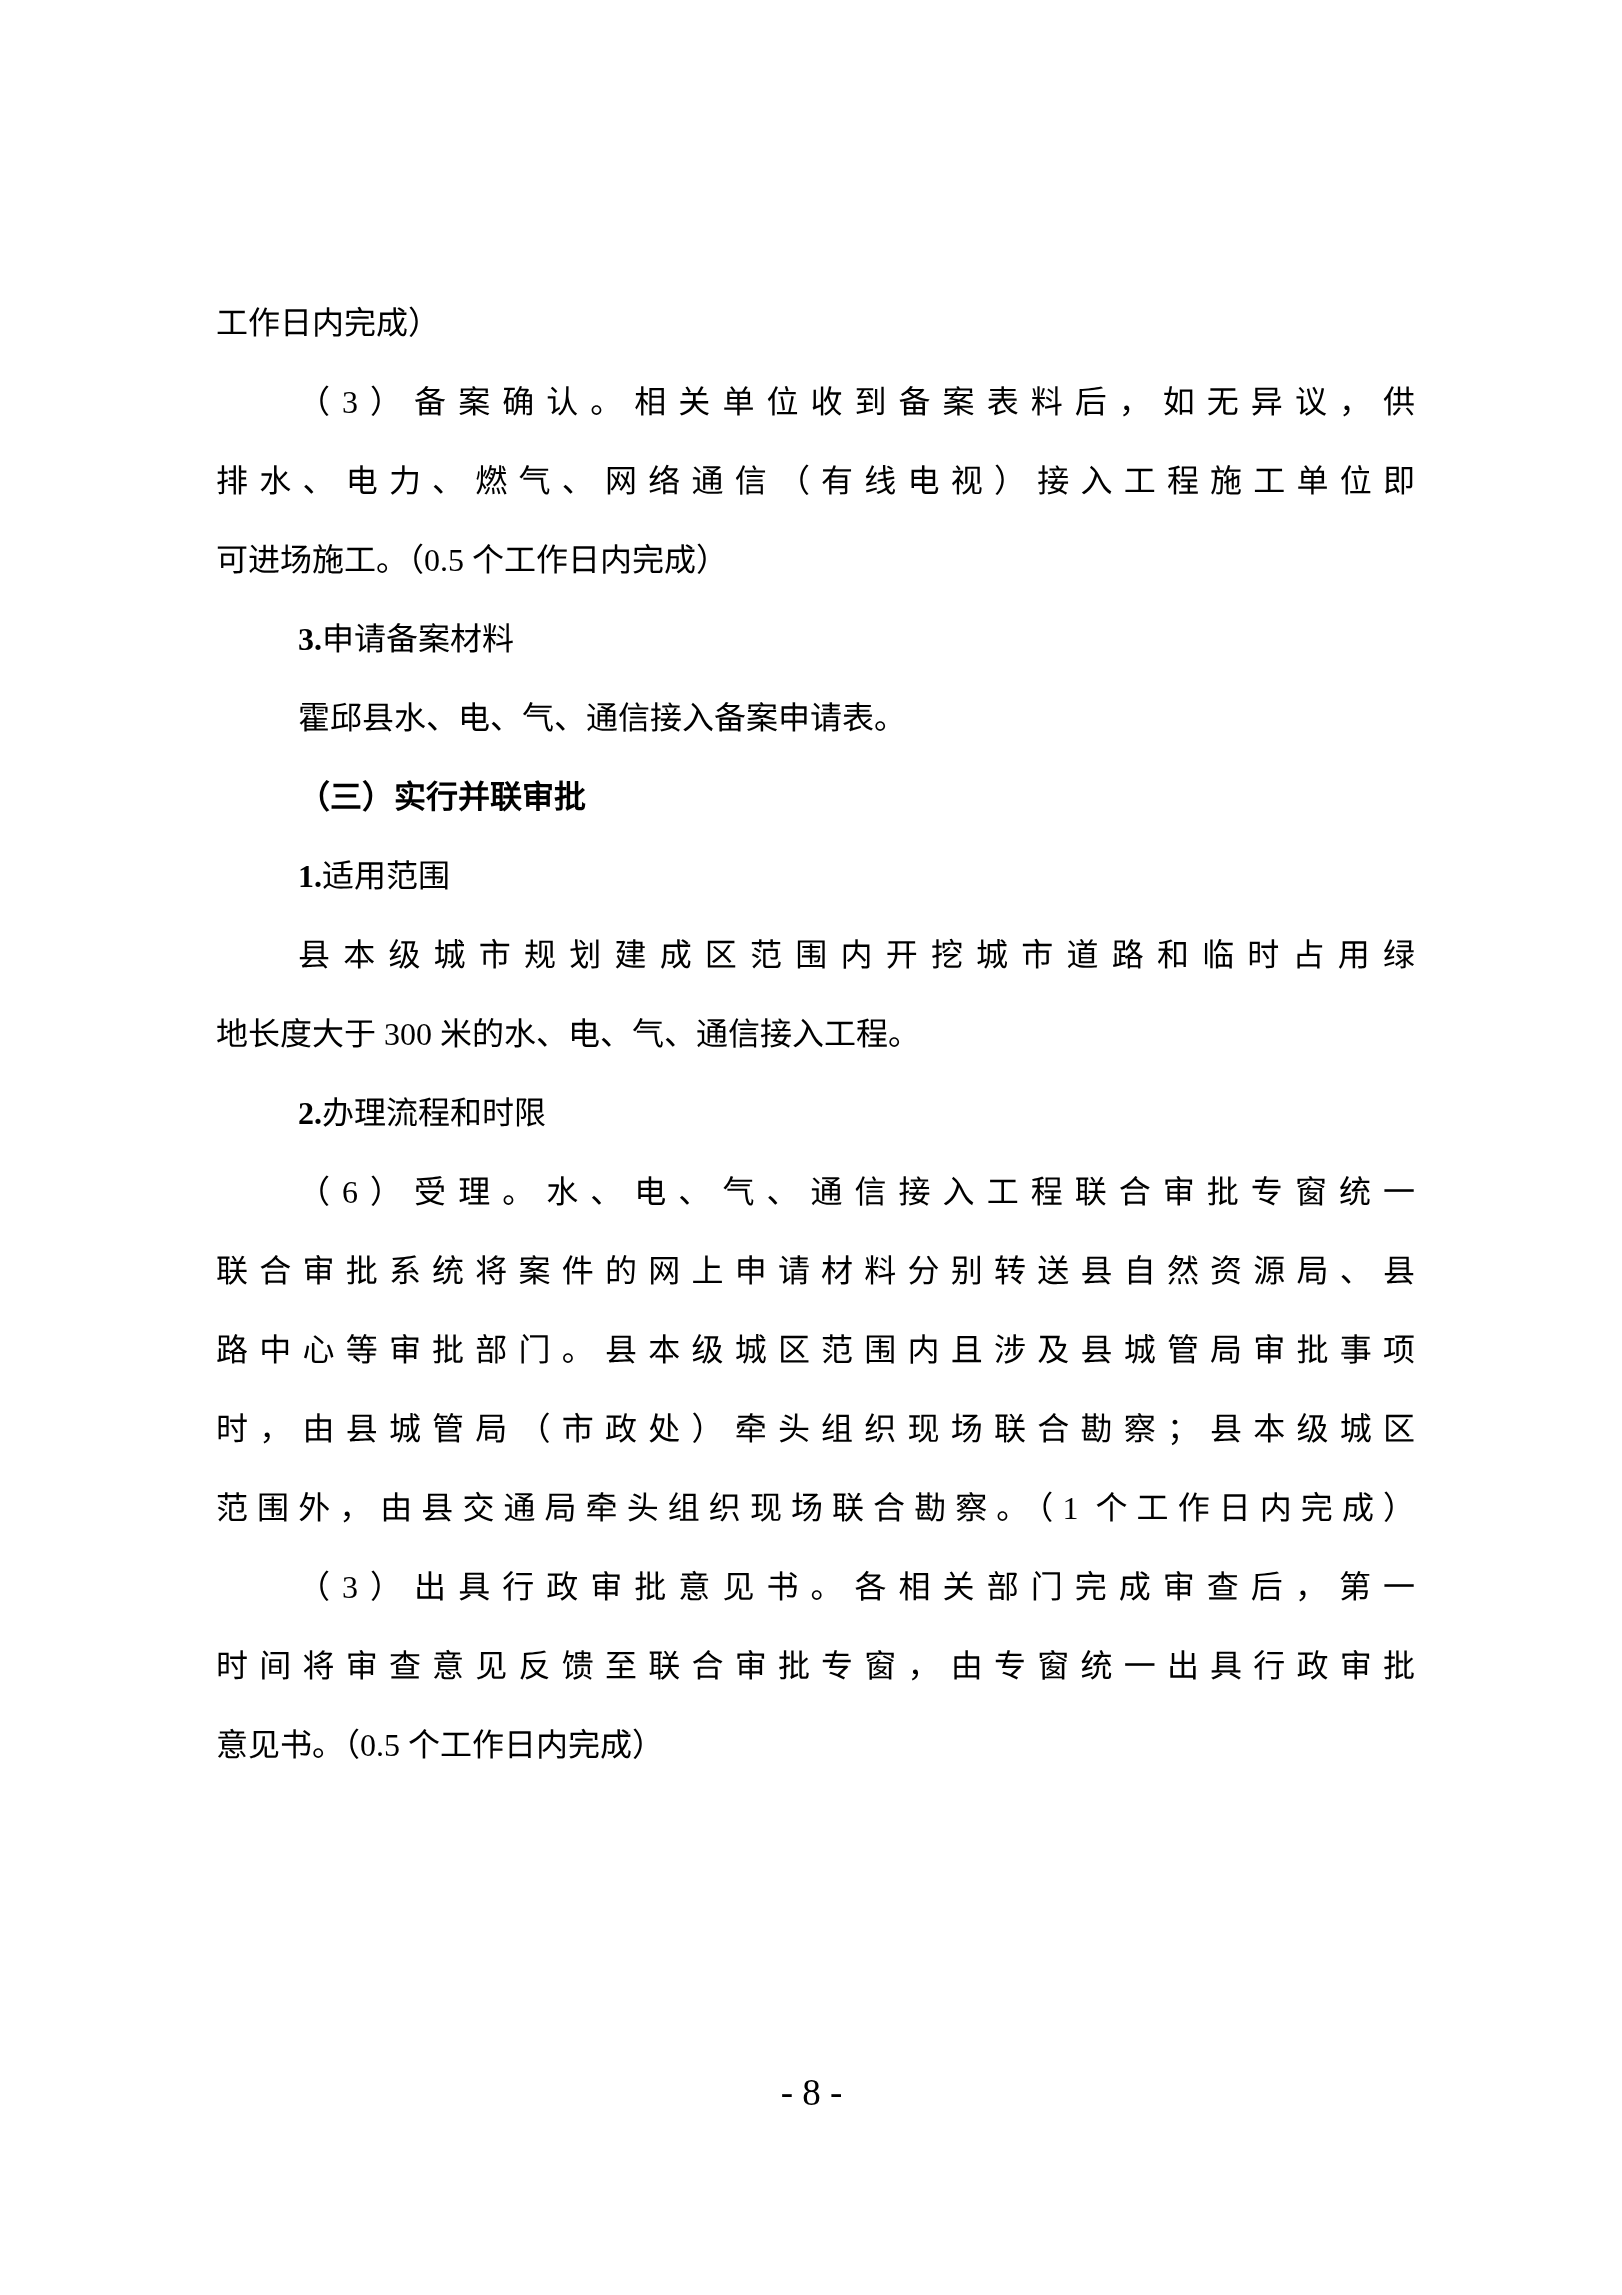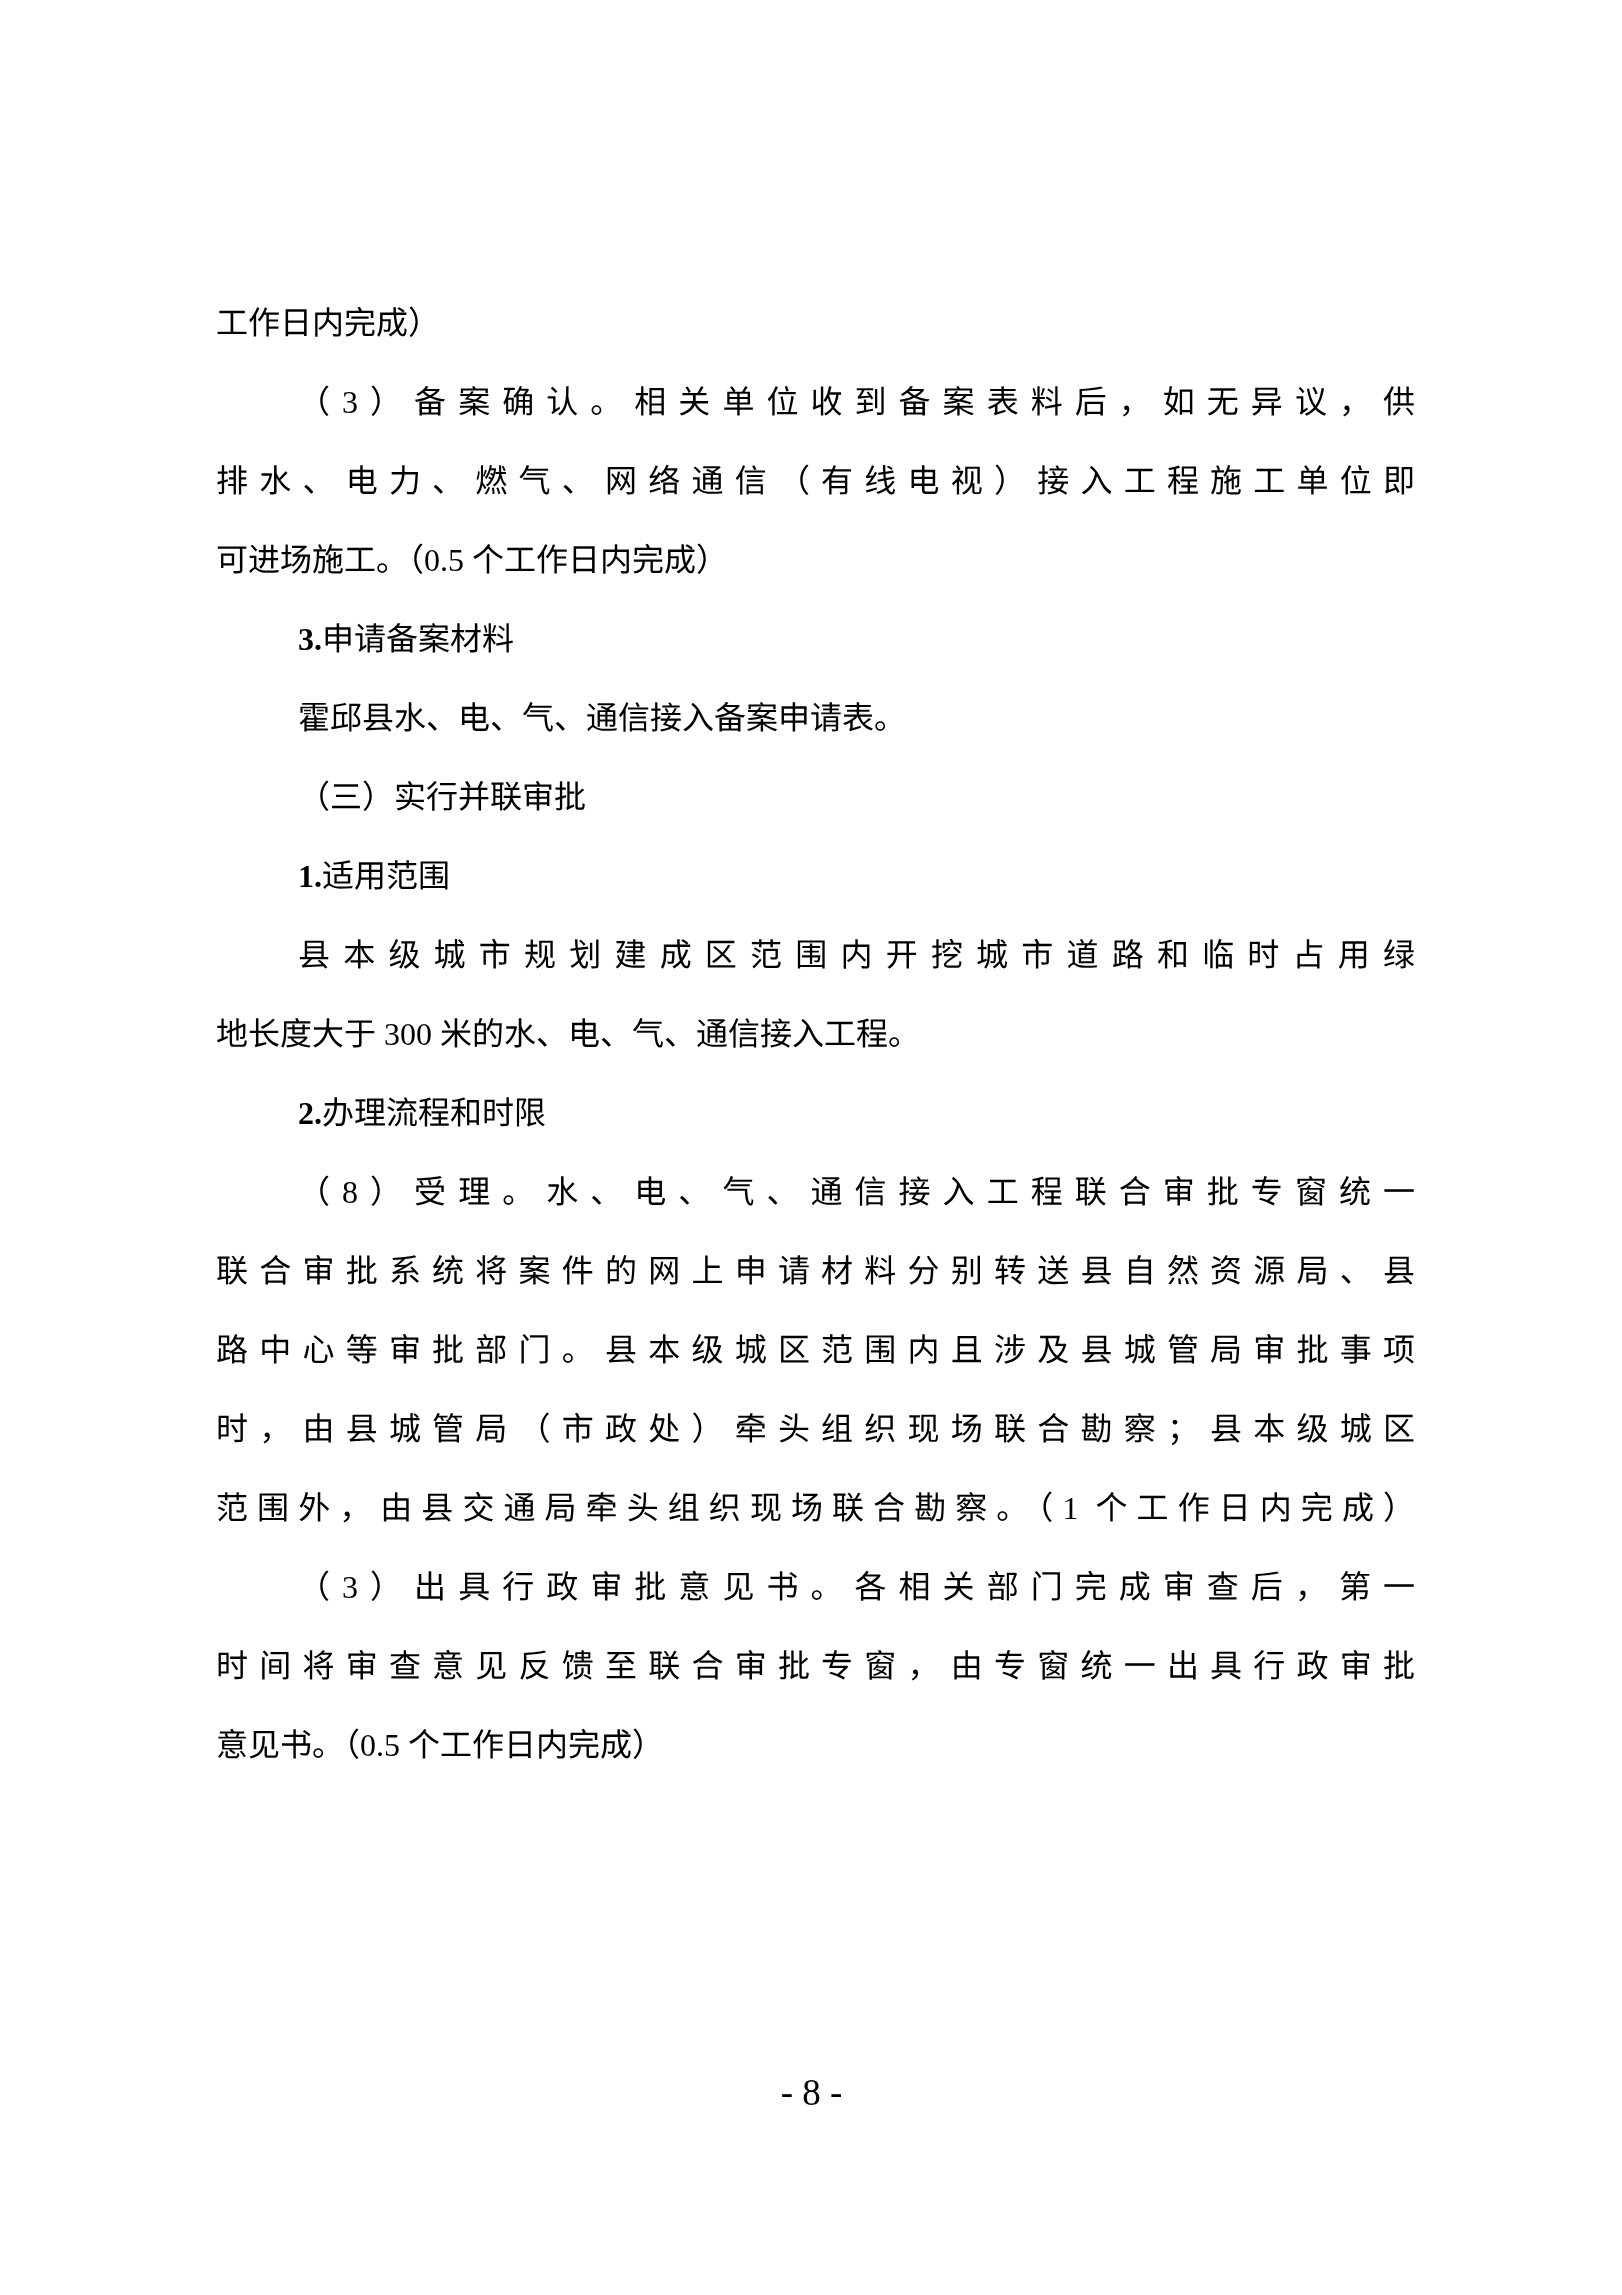--- a/index.html
+++ b/index.html
@@ -24,21 +24,21 @@
     font-size: 32px;
     white-space: nowrap;
   }
   .line.justify {
     white-space: normal;
     text-align: justify;
     text-align-last: justify;
     text-justify: inter-ideograph;
   }
   .line.indent { text-indent: 82px; }
-  .line.bold { font-weight: normal; }
+  .line.bold { font-weight: bold; }
   .prefix { font-weight: bold; }
   #page-footer {
     position: absolute;
     top: 2053px;
     left: 0;
     width: 1623px;
     height: 79px;
     line-height: 79px;
     text-align: center;
     font-size: 37px;
@@ -52,21 +52,21 @@
     <div class="line justify indent">（3）备案确认。相关单位收到备案表料后，如无异议，供</div>
     <div class="line justify">排水、电力、燃气、网络通信（有线电视）接入工程施工单位即</div>
     <div class="line">可进场施工。（0.5 个工作日内完成）</div>
     <div class="line indent"><span class="prefix">3.</span>申请备案材料</div>
     <div class="line indent">霍邱县水、电、气、通信接入备案申请表。</div>
     <div class="line indent bold">（三）实行并联审批</div>
     <div class="line indent"><span class="prefix">1.</span>适用范围</div>
     <div class="line justify indent">县本级城市规划建成区范围内开挖城市道路和临时占用绿</div>
     <div class="line">地长度大于 300 米的水、电、气、通信接入工程。</div>
     <div class="line indent"><span class="prefix">2.</span>办理流程和时限</div>
-    <div class="line justify indent">（8）受理。水、电、气、通信接入工程联合审批专窗统一</div>
+    <div class="line justify indent">（6）受理。水、电、气、通信接入工程联合审批专窗统一</div>
     <div class="line justify">联合审批系统将案件的网上申请材料分别转送县自然资源局、县</div>
     <div class="line justify">路中心等审批部门。县本级城区范围内且涉及县城管局审批事项</div>
     <div class="line justify">时，由县城管局（市政处）牵头组织现场联合勘察；县本级城区</div>
     <div class="line justify">范围外，由县交通局牵头组织现场联合勘察。（1 个工作日内完成）</div>
     <div class="line justify indent">（3）出具行政审批意见书。各相关部门完成审查后，第一</div>
     <div class="line justify">时间将审查意见反馈至联合审批专窗，由专窗统一出具行政审批</div>
     <div class="line">意见书。（0.5 个工作日内完成）</div>
   </main>
 
 <footer id="page-footer">- 8 -</footer>

